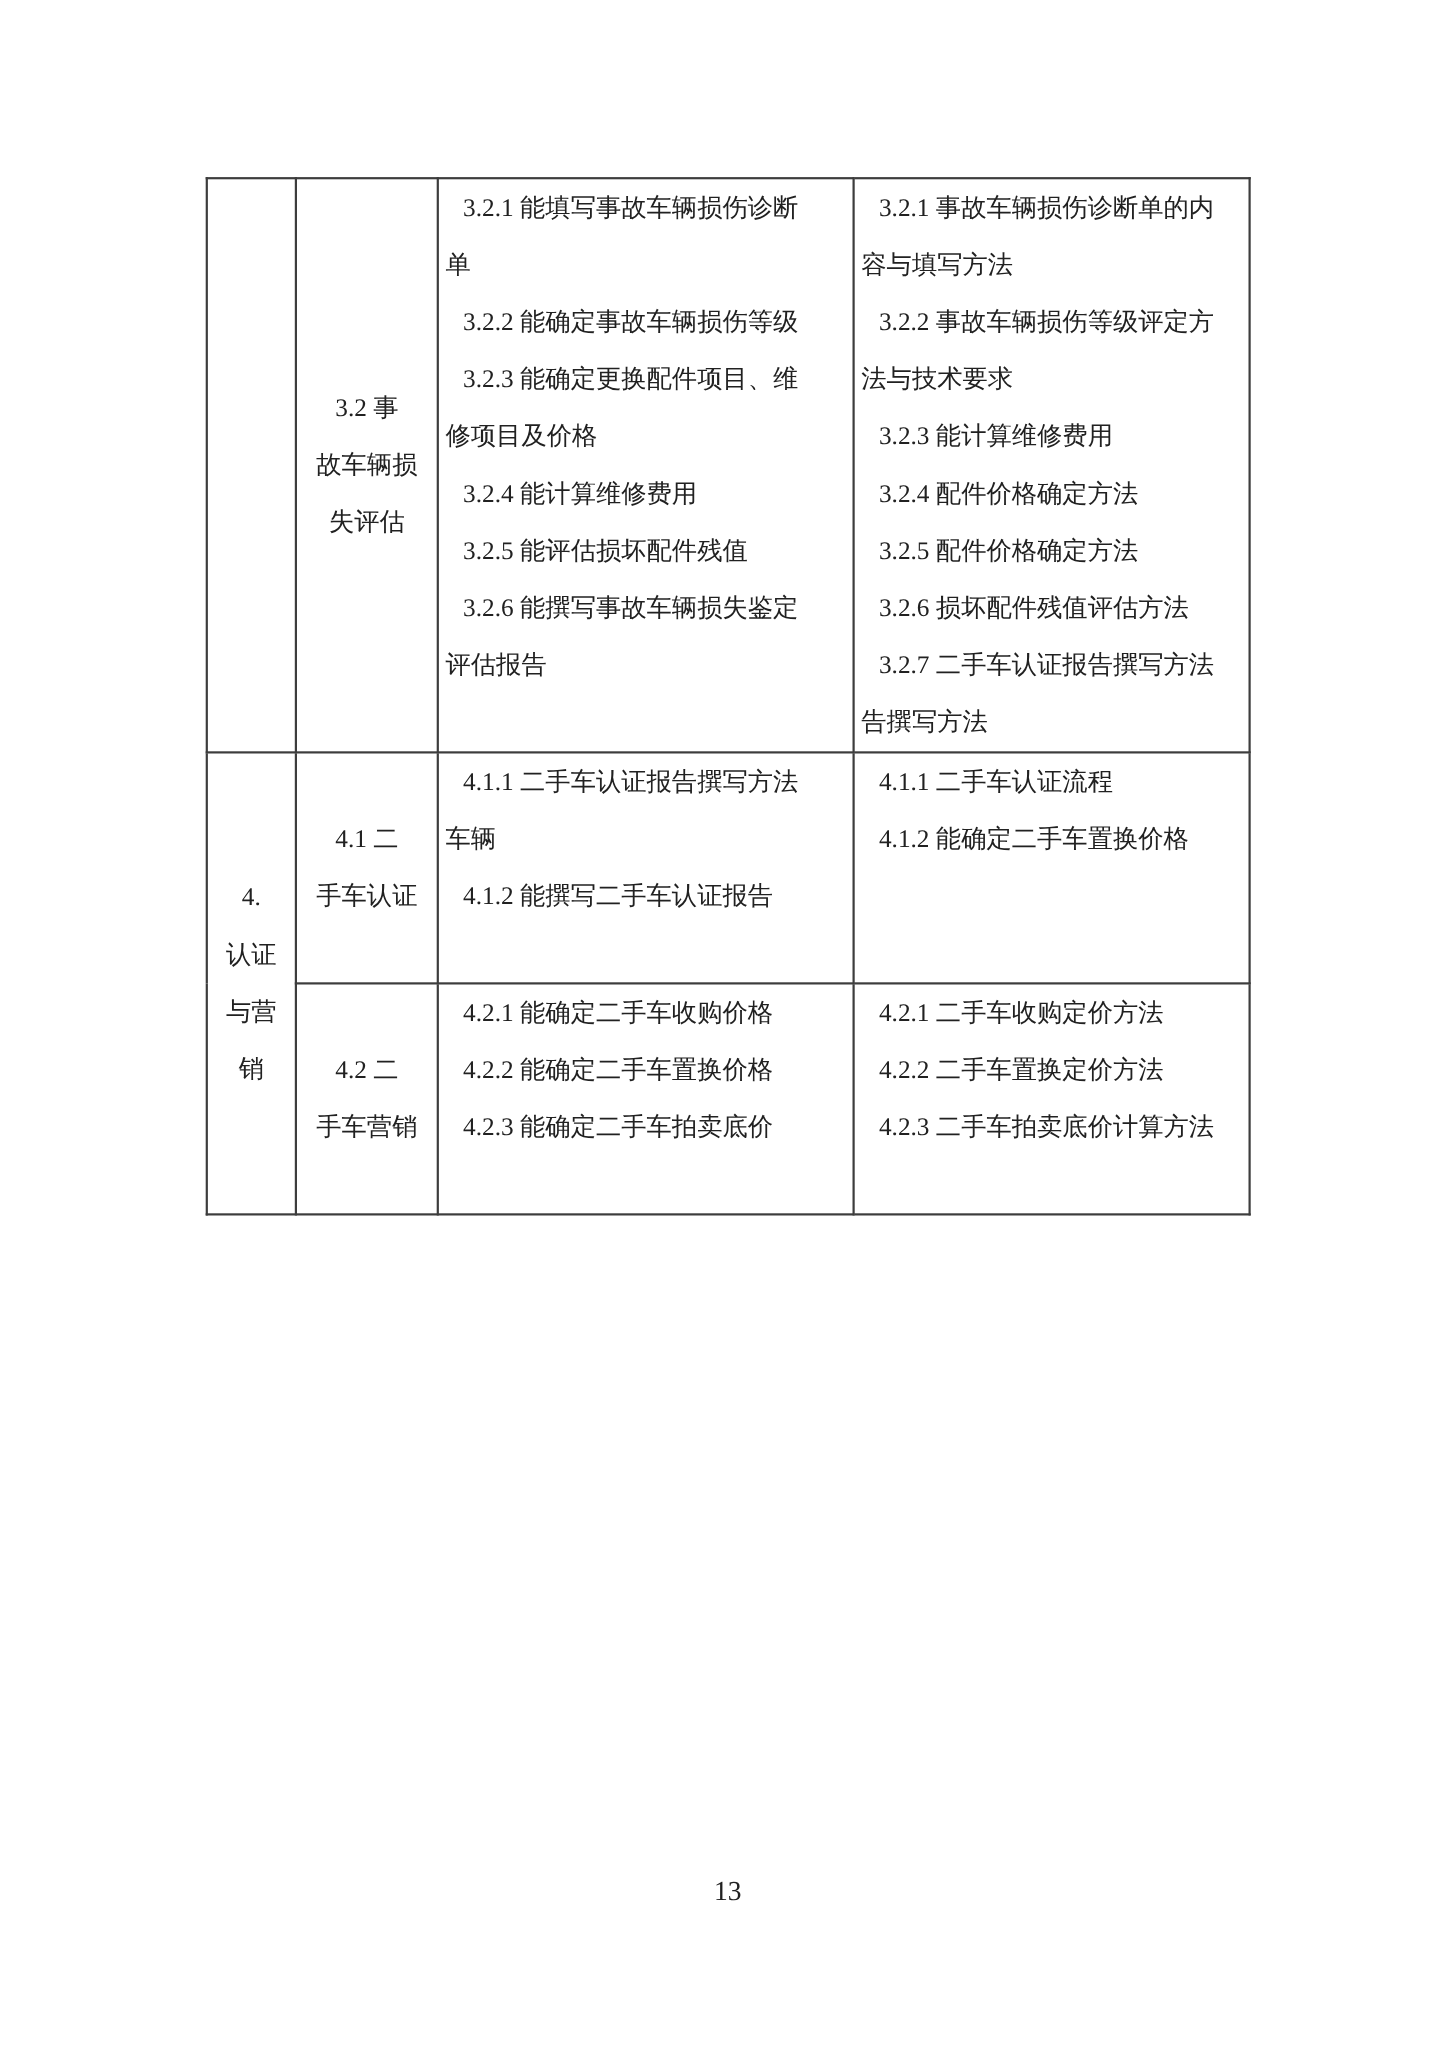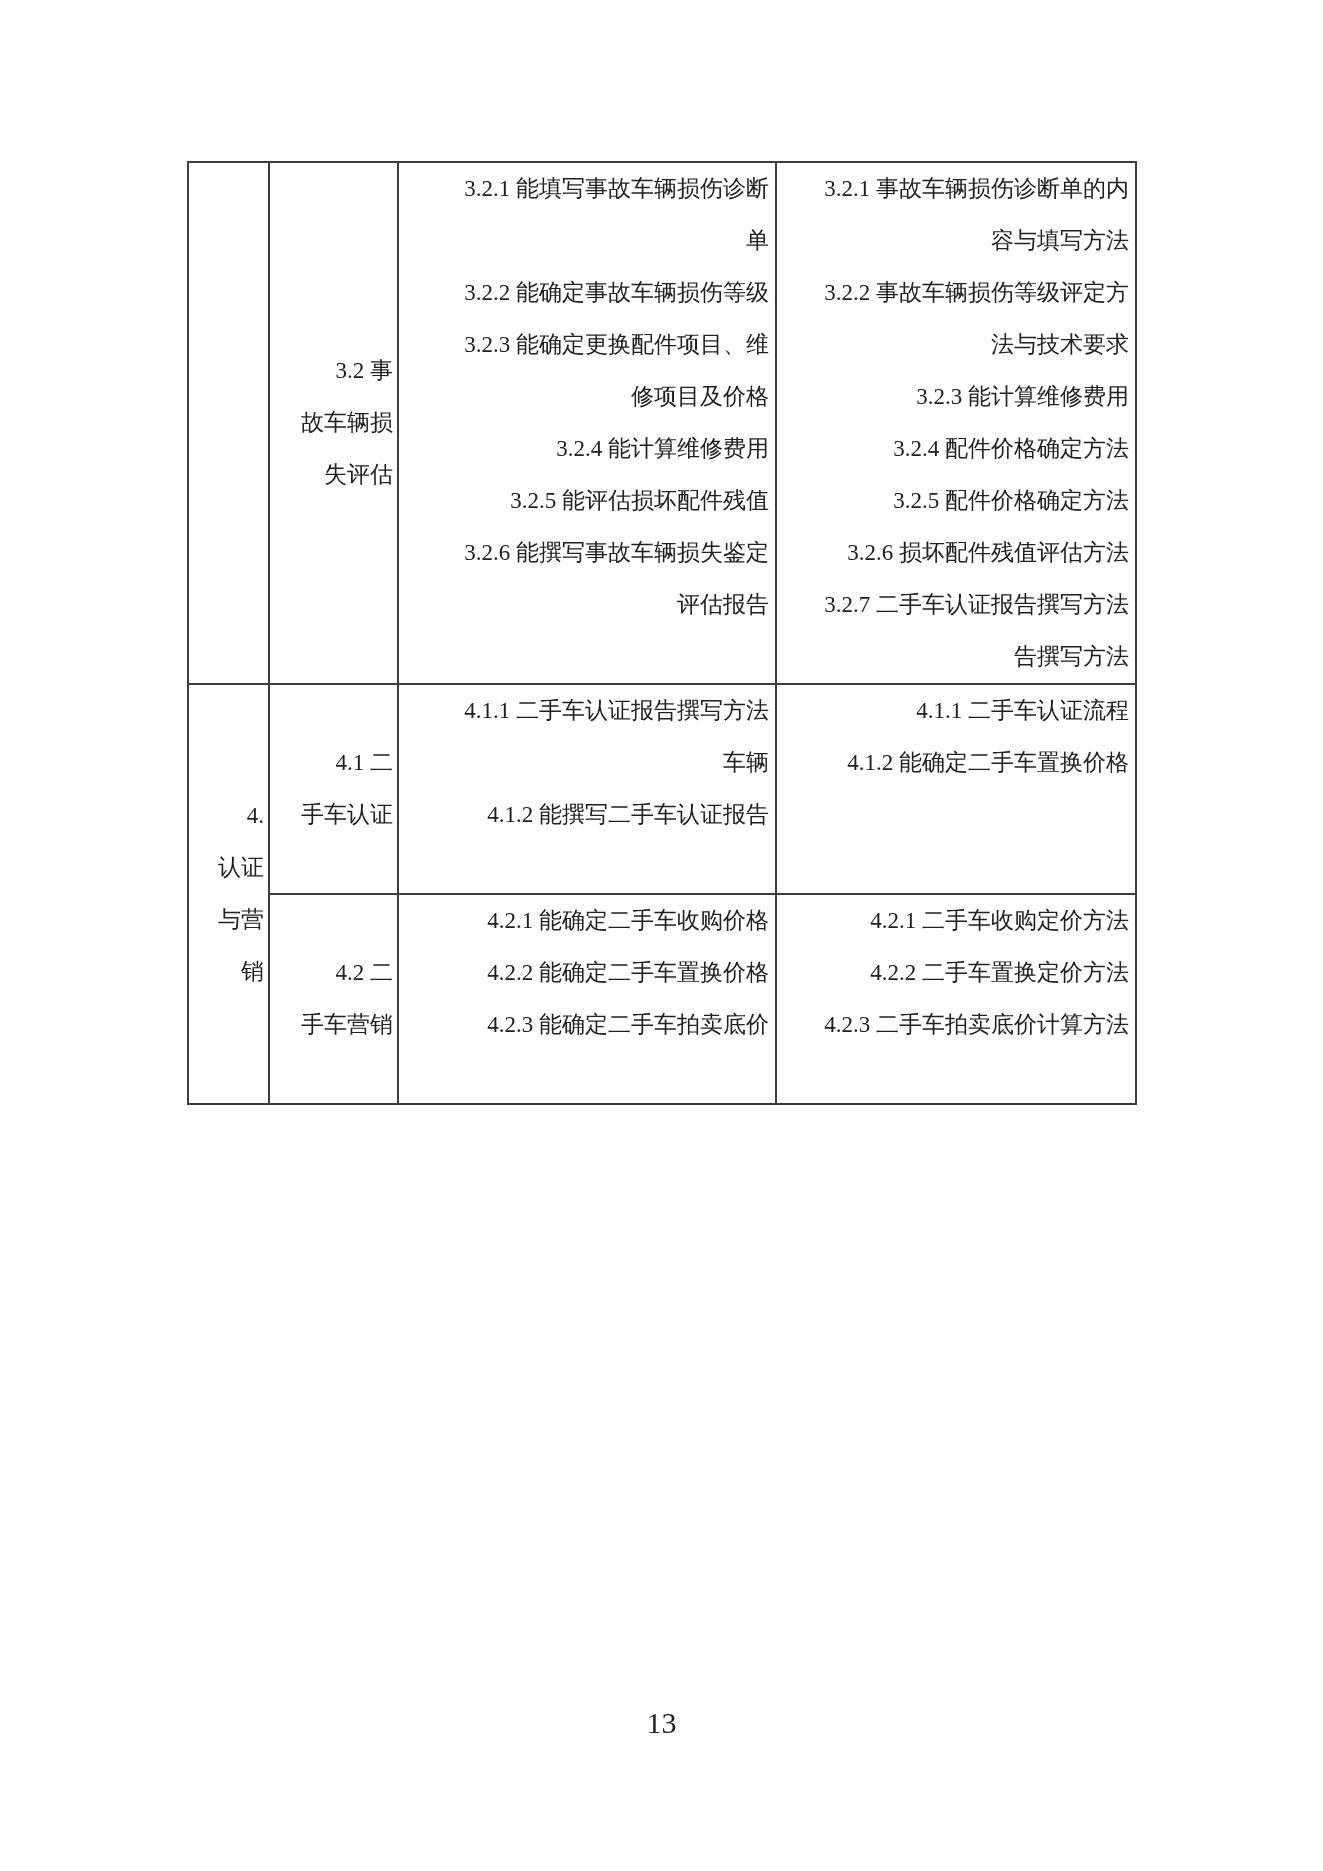--- a/index.html
+++ b/index.html
@@ -25,45 +25,44 @@
     table-layout: fixed;
   }
   table.skill-table td {
     border: 2px solid #3d3d3d;
     font-size: 23px;
     line-height: 52px;
     overflow: hidden;
   }
   td.c-label {
     vertical-align: middle;
-    text-align: right;
+    text-align: center;
     white-space: pre-line;
     padding: 0 4px;
     margin-top: 25px;
   }
   td.c-items {
     vertical-align: top;
     padding: 0 6px;
   }
   td.c-items p {
     margin: 0;
     white-space: pre-line;
     text-indent: 16px;
-    text-align: right;
   }
   tr.r1 { height: 520px; }
   tr.r2 { height: 156px; }
   tr.r3 { height: 155px; }
   .page-number {
     position: absolute;
     left: 0;
     top: 1706px;
     width: 100%;
     text-align: center;
-    font-size: 30px;
+    font-size: 25px;
     color: #212121;
   }
 </style>
 </head>
 <body>
 
 <div class="page">
 
   <table class="skill-table">
     <colgroup>

